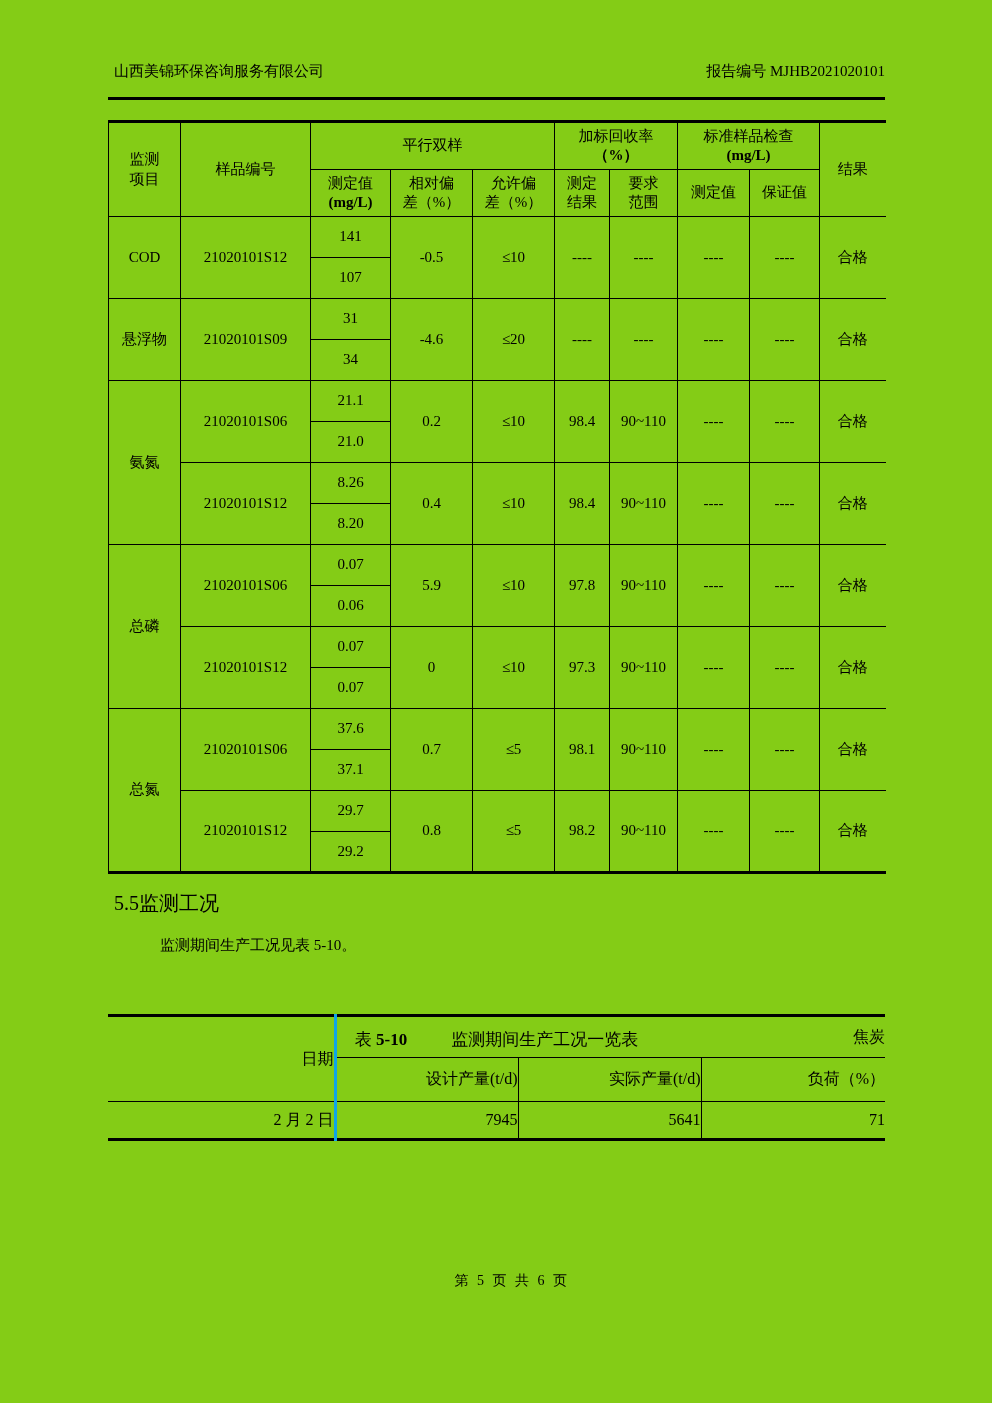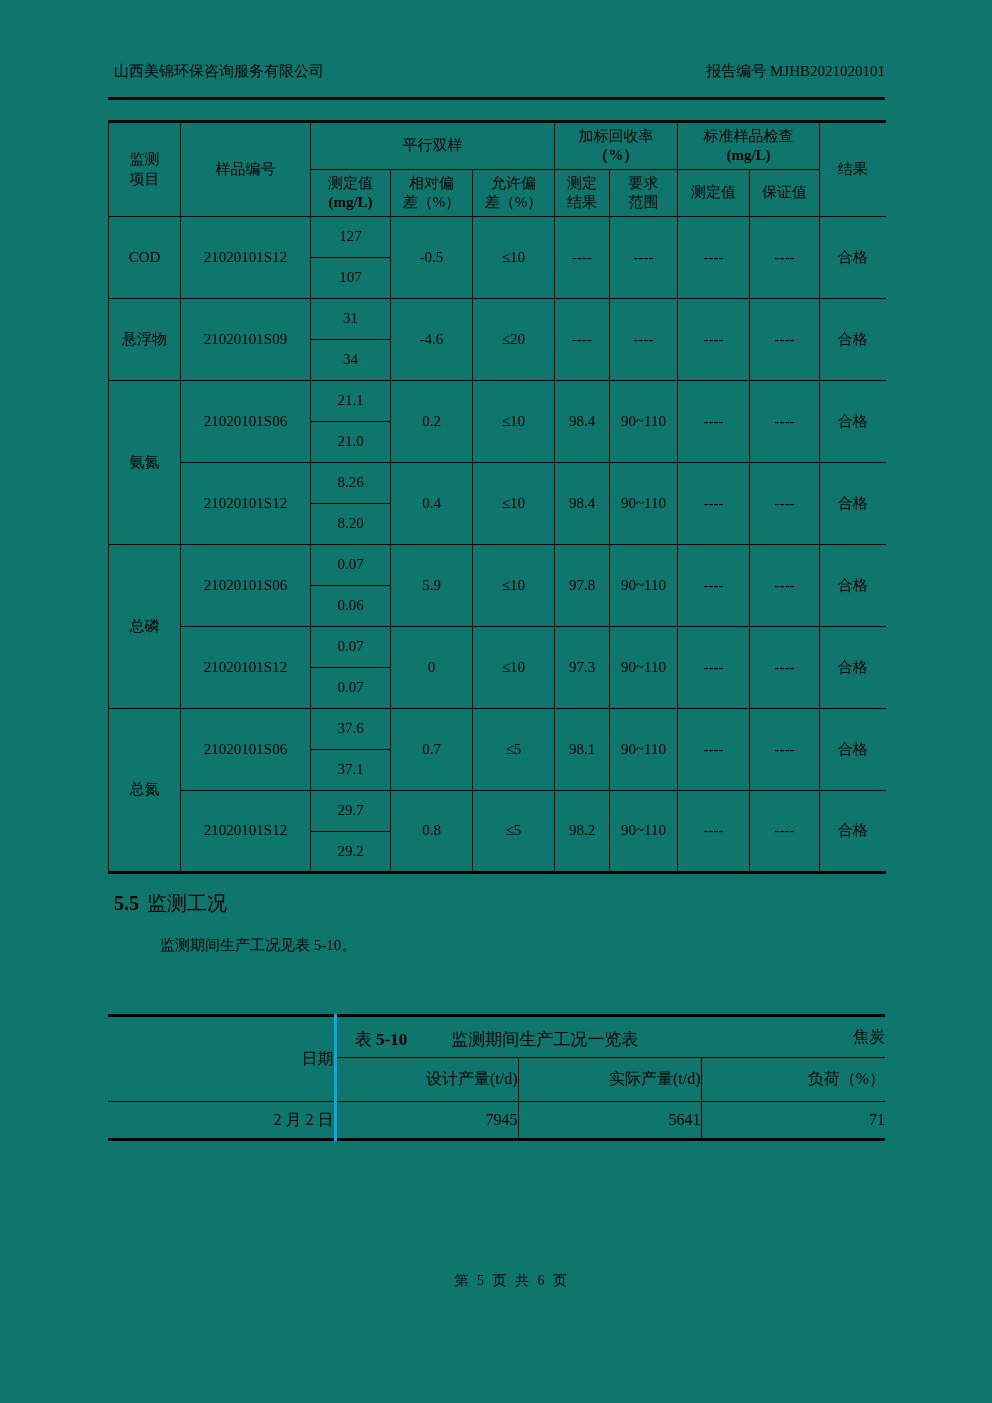--- a/index.html
+++ b/index.html
@@ -2,21 +2,21 @@
 <html><head>
 <meta charset="utf-8">
 <style>
   * { margin:0; padding:0; box-sizing:border-box; }
   html,body { background:#ffffff; }
   body {
     width:992px; height:1403px;
     font-family:"Liberation Serif","DejaVu Serif",serif;
     color:#000;
   }
-  .page { position:relative; width:992px; height:1403px; background:#0f766e; overflow:hidden; }
+  .page { position:relative; width:992px; height:1403px; background:#84cc16; overflow:hidden; }
   .content { position:absolute; left:108px; top:0; width:777px; }
 
   
   .doc-header { position:absolute; top:62px; left:6px; width:771px;
     display:flex; justify-content:space-between; font-size:15px; }
   .header-rule { position:absolute; top:97px; left:0; width:777px; height:3px; background:#000; }
 
   
   table { border-collapse:collapse; table-layout:fixed; }
   .qa-table { position:absolute; top:120px; left:0; width:777px;
@@ -24,21 +24,21 @@
   .qa-table td { border:1px solid #000; text-align:center; vertical-align:middle;
     font-size:15px; line-height:1.3; padding:0 2px; overflow:hidden; }
   .qa-table td.no-r { border-right:none; }
   .qa-table tr.hr1 { height:48px; }
   .qa-table tr.hr2 { height:47px; }
   .qa-table tr.dr  { height:41px; }
   .qa-table .u { font-weight:bold; }
 
   
   .section-heading { position:absolute; top:890px; left:6px; font-size:20px; }
-  .section-heading .num { font-weight:bold; margin-right:8px; }
+  .section-heading .num { font-weight:normal; }
   .paragraph { position:absolute; top:936px; left:0; width:777px; font-size:15px; padding-left:52px; }
   .caption { position:absolute; top:1028px; left:0; width:777px; text-align:center; font-size:17px; }
   .caption .cap-label { margin-right:44px; }
   .caption b { font-weight:bold; }
 
   
   .prod-table { position:absolute; top:1014px; left:0; width:777px;
     border-top:3px solid #000; border-bottom:3px solid #000; }
   .prod-table td { border:1px solid #000; text-align:right; vertical-align:middle;
     font-size:16px; padding:0; }
@@ -116,21 +116,21 @@
           <div>要求</div>
           <div>范围</div>
         </td>
         <td>测定值</td>
         <td class="no-r" style="border-right:1px solid #000">保证值</td>
       </tr>
 
       <tr class="dr">
         <td rowspan="2">COD</td>
         <td rowspan="2">21020101S12</td>
-        <td>127</td>
+        <td>141</td>
         <td rowspan="2">-0.5</td>
         <td rowspan="2">≤10</td>
         <td rowspan="2">----</td>
         <td rowspan="2">----</td>
         <td rowspan="2">----</td>
         <td rowspan="2">----</td>
         <td rowspan="2" class="no-r">合格</td>
       </tr>
       <tr class="dr">
         <td>107</td>

